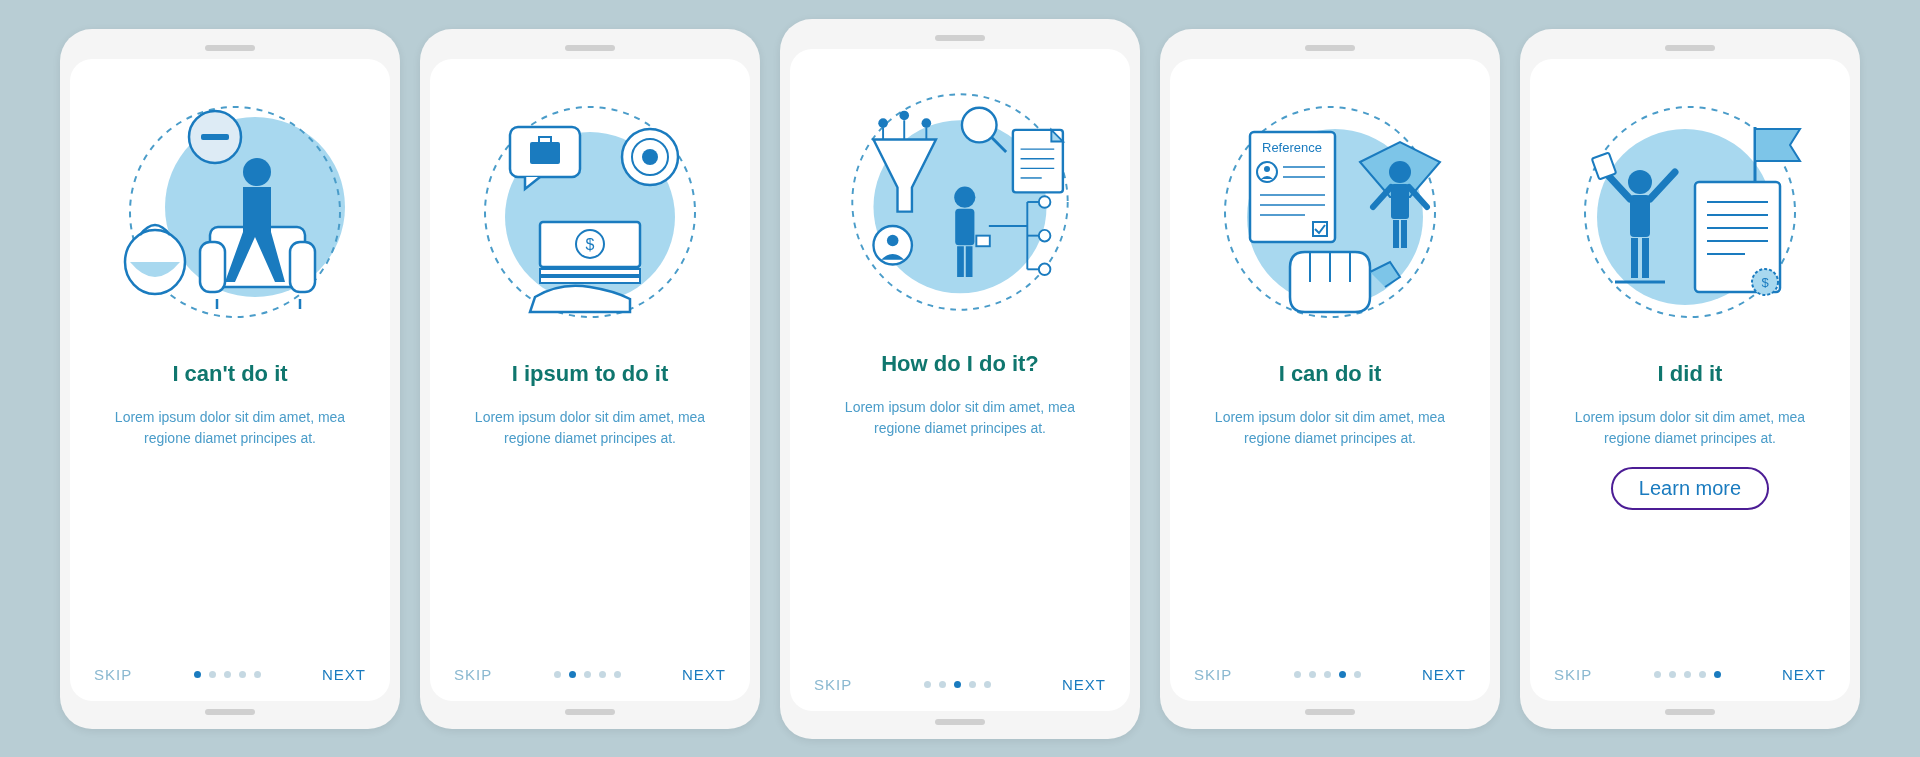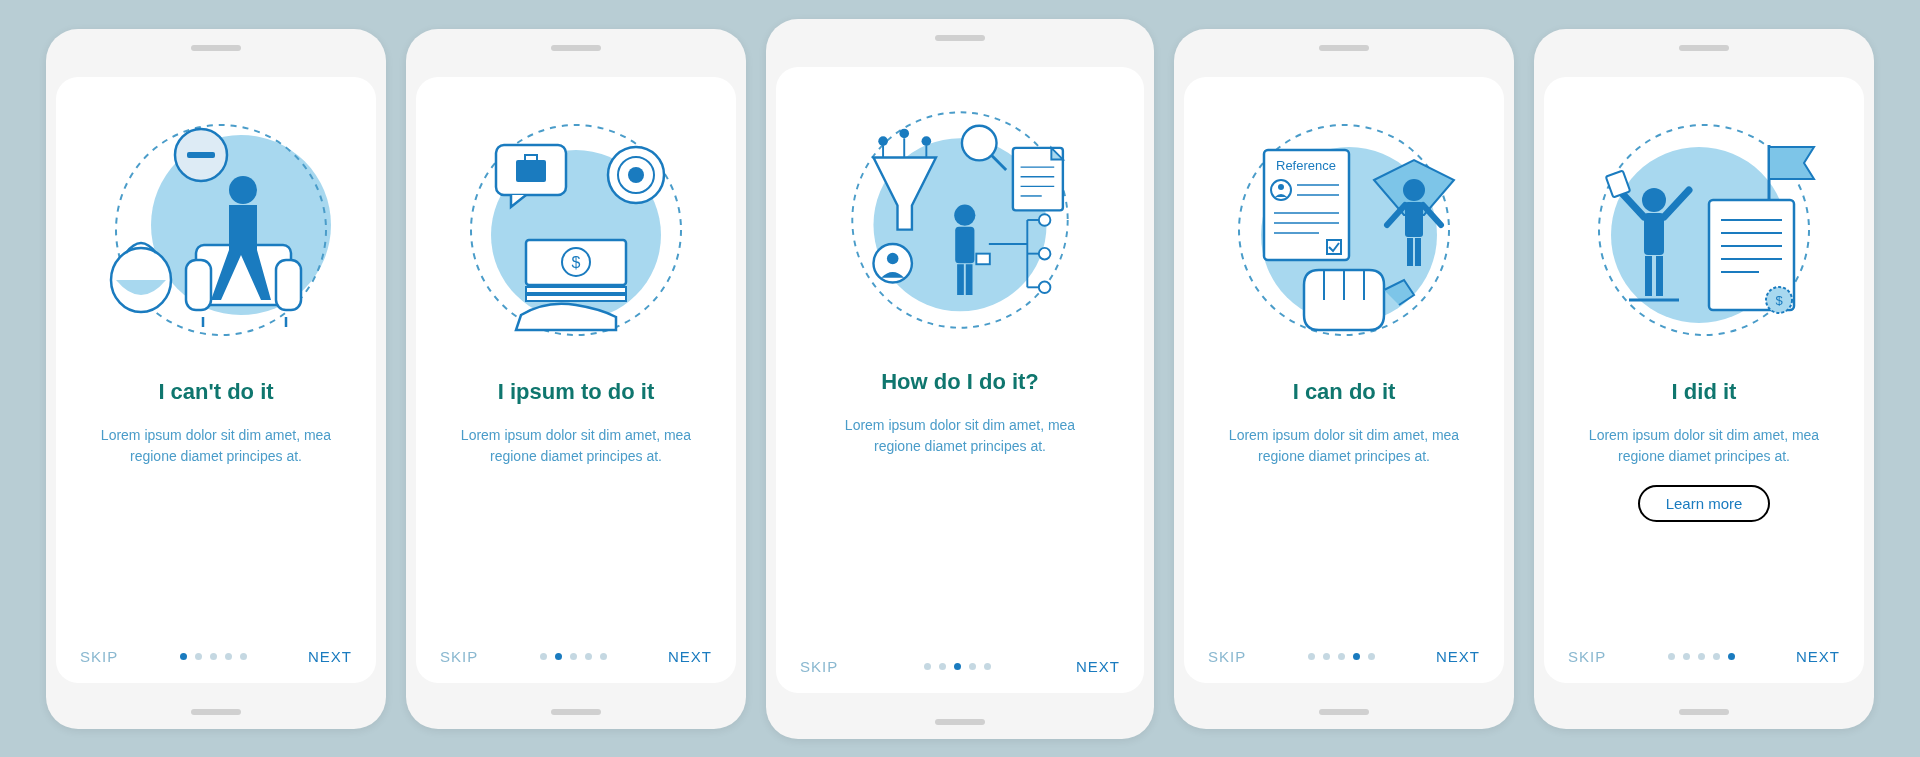--- a/index.html
+++ b/index.html
@@ -16,23 +16,22 @@
 }
 .phone {
   width: 340px;
   height: 700px;
   background: #f5f5f5;
   border-radius: 32px;
   padding: 10px;
   box-shadow: 0 2px 8px rgba(0,0,0,0.08);
   display: flex;
   flex-direction: column;
-  gap: 18px;
-}
-.phone.center { width: 388px; height: 720px; }
+}
+.phone.center { width: 360px; height: 720px; }
 .speaker {
   width: 50px;
   height: 6px;
   background: #d0d0d0;
   border-radius: 3px;
   margin: 6px auto 8px;
 }
 .screen {
   background: #fff;
   border-radius: 22px;
@@ -60,26 +59,26 @@
 }
 .desc {
   color: #4a9cc9;
   font-size: 14px;
   line-height: 1.5;
   text-align: center;
   max-width: 260px;
 }
 .learn-more {
   margin-top: 18px;
-  border: 2px solid #000000;
+  border: 2px solid #4c1d95;
   color: #1a7bbf;
   background: transparent;
   border-radius: 22px;
   padding: 8px 26px;
-  font-size: 15px;
+  font-size: 20px;
   cursor: pointer;
 }
 .nav {
   width: 100%;
   display: flex;
   align-items: center;
   justify-content: space-between;
   margin-top: auto;
   padding-top: 20px;
 }

